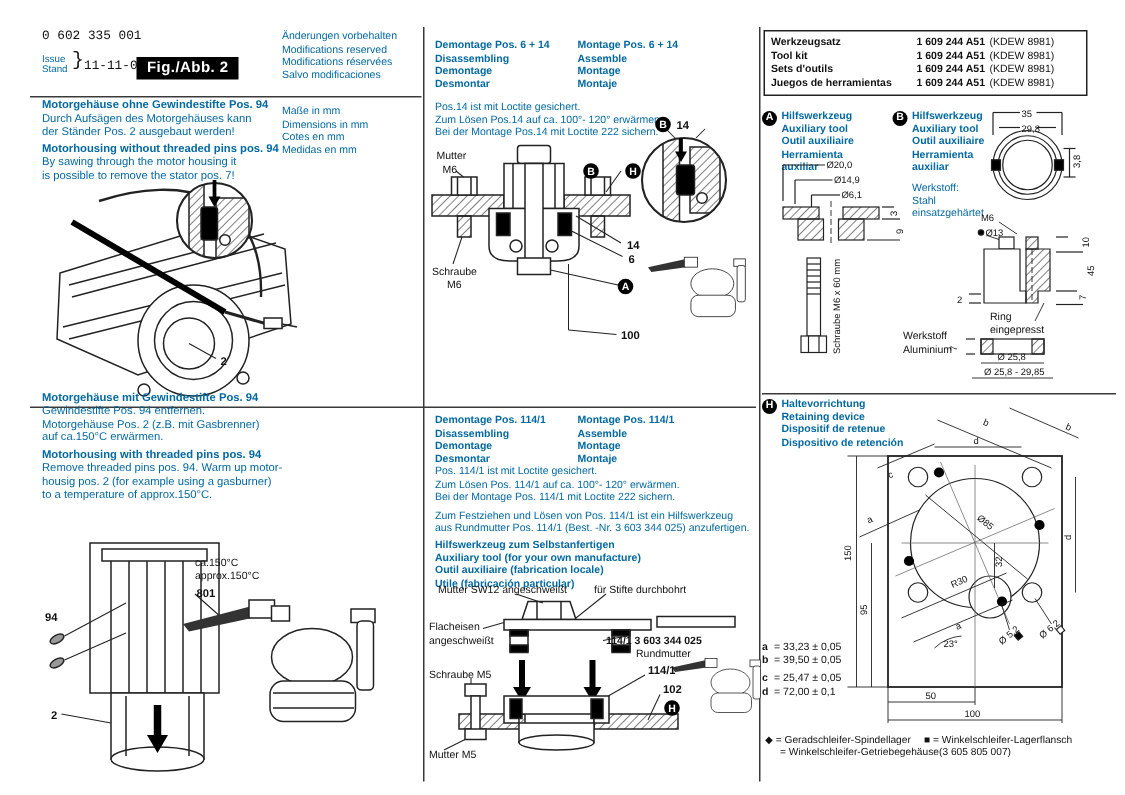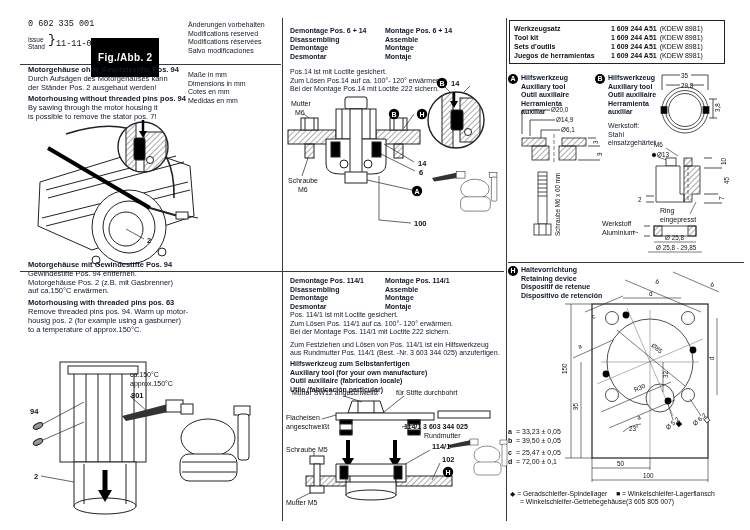--- a/index.html
+++ b/index.html
@@ -1,25 +1,25 @@
 <!DOCTYPE html>
 <html><head>
 <meta charset="utf-8">
 <style>
   * { margin:0; padding:0; box-sizing:border-box; }
   body { font-family:"Liberation Sans", sans-serif; background:#e8e8e8; }
   .page { position:relative; width:750px; height:530px; background:#ffffff; color:#111; overflow:hidden; }
   .abs { position:absolute; }
   .lbl { position:absolute; white-space:nowrap; font-size:7px; line-height:8.5px; color:#111;font-family:Liberation Mono, monospace; }
-  .blk { position:absolute; color:#0f172a; }
+  .blk { position:absolute; color:#0369a1; }
   .blk .ln { font-size:7px; line-height:8.6px; white-space:nowrap; }
   .t75 .ln { font-size:7.5px; line-height:8.8px; }
   .t65 { font-size:6.5px !important; line-height:7.4px !important; }
   .b { font-weight:bold; }
-  .figbox { position:absolute; background:#000; color:#fff; font-weight:bold; font-size:10px; line-height:15px; padding:12px 7px; letter-spacing:.3px; }
+  .figbox { position:absolute; background:#000; color:#fff; font-weight:bold; font-size:10px; line-height:15px; padding:0 7px; letter-spacing:.3px; }
   .vline { position:absolute; width:1px; background:#3a3a3a; }
   .hline { position:absolute; height:1px; background:#3a3a3a; }
   .circ { display:inline-block; width:10px; height:10px; border-radius:50%; background:#000; color:#fff; font-size:7px; font-weight:bold; text-align:center; line-height:10px; vertical-align:top; }
   .tkbox { position:absolute; left:509px; top:20px; width:216px; height:44px; border:1px solid #222; padding:3px 4px; }
   .tkrow { display:flex; font-size:7px; line-height:9px; white-space:nowrap; }
   .tkrow .tl { width:97px; font-weight:bold; }
   .tkrow .tn { font-weight:bold; margin-right:3px; }
   svg { position:absolute; overflow:visible; }
   svg text { font-family:"Liberation Sans", sans-serif; font-size:6.3px; fill:#111; }
   svg .big { font-size:7px; }
@@ -118,21 +118,21 @@
     </g>
     <text x="121" y="123" class="bb">2</text>
   </svg>
 
   <div class="blk t75" style="left:28px;top:261px">
     <div class="ln b">Motorgehäuse mit Gewindestifte Pos. 94</div>
     <div class="ln">Gewindestifte Pos. 94 entfernen.</div>
     <div class="ln">Motorgehäuse Pos. 2 (z.B. mit Gasbrenner)</div>
     <div class="ln">auf ca.150°C erwärmen.</div>
     <div class="ln" style="height:3px"></div>
-    <div class="ln b">Motorhousing with threaded pins pos. 63</div>
+    <div class="ln b">Motorhousing with threaded pins pos. 94</div>
     <div class="ln">Remove threaded pins pos. 94. Warm up motor-</div>
     <div class="ln">housig pos. 2 (for example using a gasburner)</div>
     <div class="ln">to a temperature of approx.150°C.</div>
   </div>
 
   <svg style="left:26px;top:352px" width="252" height="176" viewBox="0 0 252 176">
     <g stroke="#222" fill="none" stroke-width="1">
       <g>
         <rect x="34" y="10" width="86" height="100" fill="#fff"></rect>
         <rect x="42" y="14" width="70" height="8"></rect>

